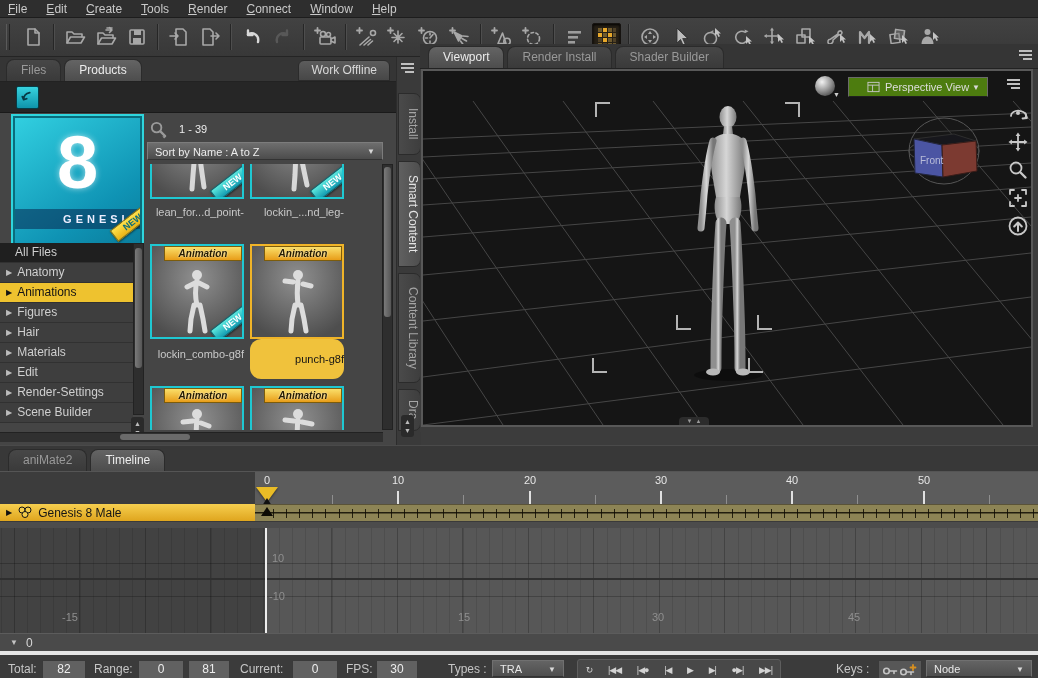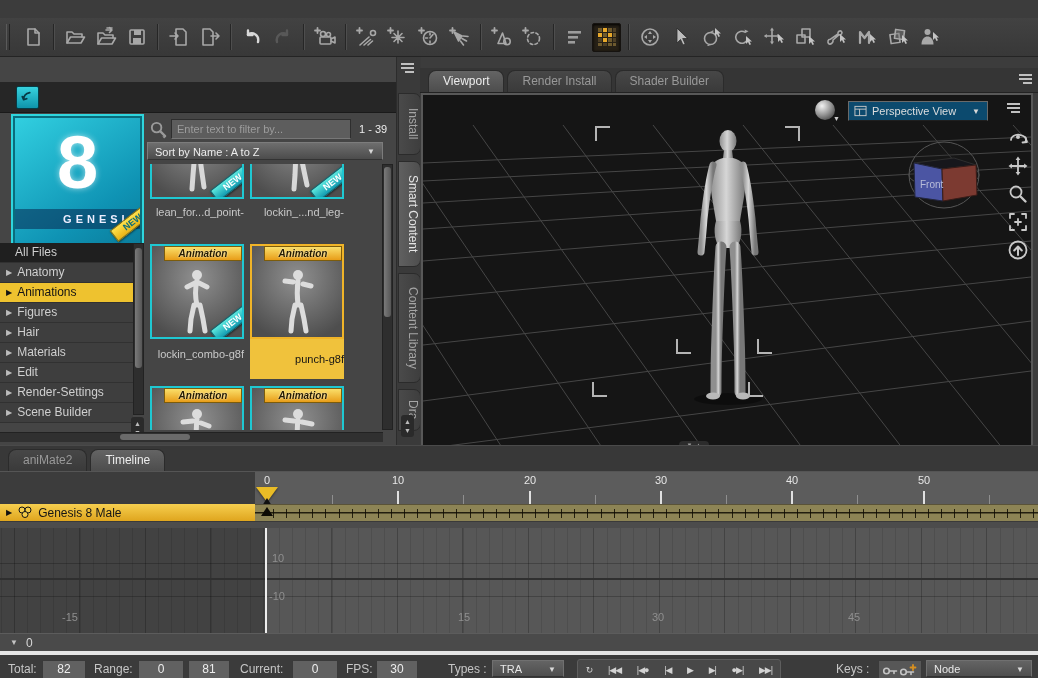--- a/index.html
+++ b/index.html
@@ -91,27 +91,27 @@
   
   #side-strip{position:absolute;left:396px;top:57px;width:24px;height:388px;background:#3a3a3a;border-left:1px solid #2c2c2c;}
   .vtab{position:absolute;left:1px;width:21px;writing-mode:vertical-rl;text-align:center;font-size:12px;color:#a5a5a5;
         background:linear-gradient(90deg,#4a4a4a,#3e3e3e);border:1px solid #2b2b2b;border-radius:0 7px 7px 0;}
   .vtab.active{background:linear-gradient(90deg,#606060,#4e4e4e);color:#e4e4e4;}
   .pane-menu{display:flex;flex-direction:column;gap:2px;align-items:flex-end;}
   .pane-menu i{display:block;width:13px;height:2px;background:#c0c0c0;}
   .pane-menu i.short{width:9px;}
 
   
-  #viewport-panel{position:absolute;left:420px;top:68px;width:618px;height:388px;background:#3c3c3c;}
+  #viewport-panel{position:absolute;left:420px;top:44px;width:618px;height:388px;background:#3c3c3c;}
   #vp-tabbar{position:absolute;left:0;top:0;width:618px;height:25px;background:#353535;border-bottom:1px solid #222;
              display:flex;align-items:flex-end;padding-left:8px;box-sizing:border-box;}
   #vp-frame{position:absolute;left:1px;top:25px;width:612px;height:358px;border:2px solid #585858;background:#151515;box-sizing:border-box;}
   #vp-canvas{position:absolute;left:0;top:0;}
-  #cam-dd{position:absolute;left:425px;top:6px;width:140px;height:20px;background:#0c4a6e;border:1px solid #6a6a6a;
-          border-bottom-color:#1f1f1f;display:flex;align-items:center;font-size:11px;color:#dedede;padding-left:5px;box-sizing:border-box;}
+  #cam-dd{position:absolute;left:425px;top:6px;width:140px;height:20px;background:#4d7c0f;border:1px solid #6a6a6a;
+          border-bottom-color:#1f1f1f;display:flex;align-items:center;font-size:11px;color:#dedede;padding-left:18px;box-sizing:border-box;}
   #shade-sphere{position:absolute;left:392px;top:5px;width:20px;height:20px;border-radius:50%;
                 background:radial-gradient(circle at 35% 30%,#f2f2f2,#9a9a9a 45%,#3a3a3a 90%);}
   #sphere-caret{position:absolute;left:410px;top:20px;font-size:7px;color:#ccc;}
   .vp-tool{position:absolute;left:582px;width:26px;height:26px;display:flex;align-items:center;justify-content:center;}
   .vp-tool svg{stroke:#c8c8c8;fill:none;stroke-width:1.8;stroke-linecap:round;stroke-linejoin:round;}
   #vp-menu2{position:absolute;left:584px;top:8px;}
   #notch{position:absolute;left:256px;bottom:0;width:30px;height:8px;background:#2c2c2c;border-radius:4px 4px 0 0;
          display:flex;align-items:center;justify-content:center;gap:3px;font-size:6px;color:#999;}
 
   
@@ -162,20 +162,30 @@
              border-radius:3px;display:flex;align-items:center;justify-content:space-around;}
   #transport span{font-size:9px;color:#d2d2d2;letter-spacing:-1px;white-space:nowrap;}
   #keys-box{position:absolute;left:878px;top:5px;width:42px;height:17px;background:#575757;border:1px solid #3a3a3a;
             display:flex;align-items:center;justify-content:center;}
 </style>
 </head>
 <body>
 
 <div id="app">
 
+  <div id="menubar">
+    <span class="mi">File</span>
+    <span class="mi">Edit</span>
+    <span class="mi">Create</span>
+    <span class="mi">Tools</span>
+    <span class="mi">Render</span>
+    <span class="mi">Connect</span>
+    <span class="mi">Window</span>
+    <span class="mi">Help</span>
+  </div>
 
   <div id="toolbar">
     <span class="grip"></span>
     <span class="ti">
         <svg viewBox="0 0 22 22" width="22" height="22">
           <path d="M6,3 h7 l4,4 v12 h-11 z"></path>
           <path d="M13,3 v4 h4"></path>
         </svg>
       </span>
     <span class="tsep"></span>
@@ -373,20 +383,25 @@
     <span class="ti">
         <svg viewBox="0 0 22 22" width="22" height="22">
           <circle cx="9.5" cy="6" r="3" fill="#a8a8a8" stroke="none"></circle>
           <path d="M3.5,18.5 c0,-5.5 3,-8 6,-8 c3,0 6,2.5 6,8 z" fill="#a8a8a8" stroke="none"></path>
           <path class="cur" d="M15,6 L15,14 L17,12 L18.5,15 L20,14.2 L18.5,11.5 L21,11.5 Z" fill="#c4c4c4" stroke="none"></path>
         </svg>
       </span>
   </div>
 
   <div id="products-panel">
+    <div id="pp-tabbar">
+      <span class="tab">Files</span>
+      <span class="tab active">Products</span>
+      <span id="work-offline">Work Offline</span>
+    </div>
     <div id="pp-header">
       <span id="back-btn">
           <svg viewBox="0 0 16 16" width="14" height="14">
             <path d="M10,3 C5,4 3,7 3,11 M3,11 l-1.5,-3.5 M3,11 l3.5,-1" stroke="#063a44" fill="none" stroke-width="2" stroke-linecap="round"></path>
           </svg>
         </span>
     </div>
 
     <div id="product-box">
       <div class="numeral">8</div>
@@ -440,21 +455,20 @@
     </div>
 
     <div id="filter-row">
       <span style="width:26px;display:flex;justify-content:center;">
         <svg viewBox="0 0 20 20" width="19" height="19">
             <circle cx="8" cy="8" r="5" stroke="#9a9a9a" fill="none" stroke-width="2"></circle>
             <path d="M12,12 l5,5" stroke="#9a9a9a" stroke-width="2.4" stroke-linecap="round"></path>
             <path d="M14,17 l4,0 -2,2.6 z" fill="#9a9a9a"></path>
           </svg>
       </span>
-      <input id="filter-input" type="text" placeholder="Enter text to filter by..." style="">
       <span id="filter-count">1 - 39</span>
     </div>
     <div id="sort-dd">
       <span>Sort by Name : A to Z</span>
       <span class="dd-arrow" style="line-height:18px;">▼</span>
     </div>
 
     <div id="thumb-grid">
 
       <div class="cell" style="left:5px;top:-60px;">
@@ -488,21 +502,21 @@
         <div class="tlabel" style="top:104px;">lockin_combo-g8f</div>
       </div>
       <div class="cell" style="left:105px;top:80px;">
         <div class="thumb sel" style="top:0;">
           <div class="banner">Animation</div>
           <svg class="sil" style="bottom:2px;" width="44" height="72" viewBox="0 0 44 72">
               <circle cx="23" cy="12" r="5" fill="#dcdcdc"></circle>
               <path d="M23,17 C22,26 22,34 23,42 M10,18 L18,19 M36,23 L28,21 M20,42 L17,56 L16,68 M26,42 L29,56 L31,68" stroke="#dcdcdc" stroke-width="5" fill="none" stroke-linecap="round"></path>
             </svg>
         </div>
-        <div class="tlabel sel" style="top:95px;">punch-g8f</div>
+        <div class="tlabel sel" style="top:95px;border-radius:11px;">punch-g8f</div>
       </div>
 
       <div class="cell" style="left:5px;top:222px;">
         <div class="thumb" style="top:0;">
           <div class="banner">Animation</div>
           <svg class="sil" style="top:18px;" width="44" height="44" viewBox="0 0 44 44">
               <circle cx="22" cy="8" r="5" fill="#dcdcdc"></circle>
               <path d="M22,13 C21,22 21,30 22,38 M8,16 L18,15 M34,20 L26,17" stroke="#dcdcdc" stroke-width="5" fill="none" stroke-linecap="round"></path>
             </svg>
         </div>

